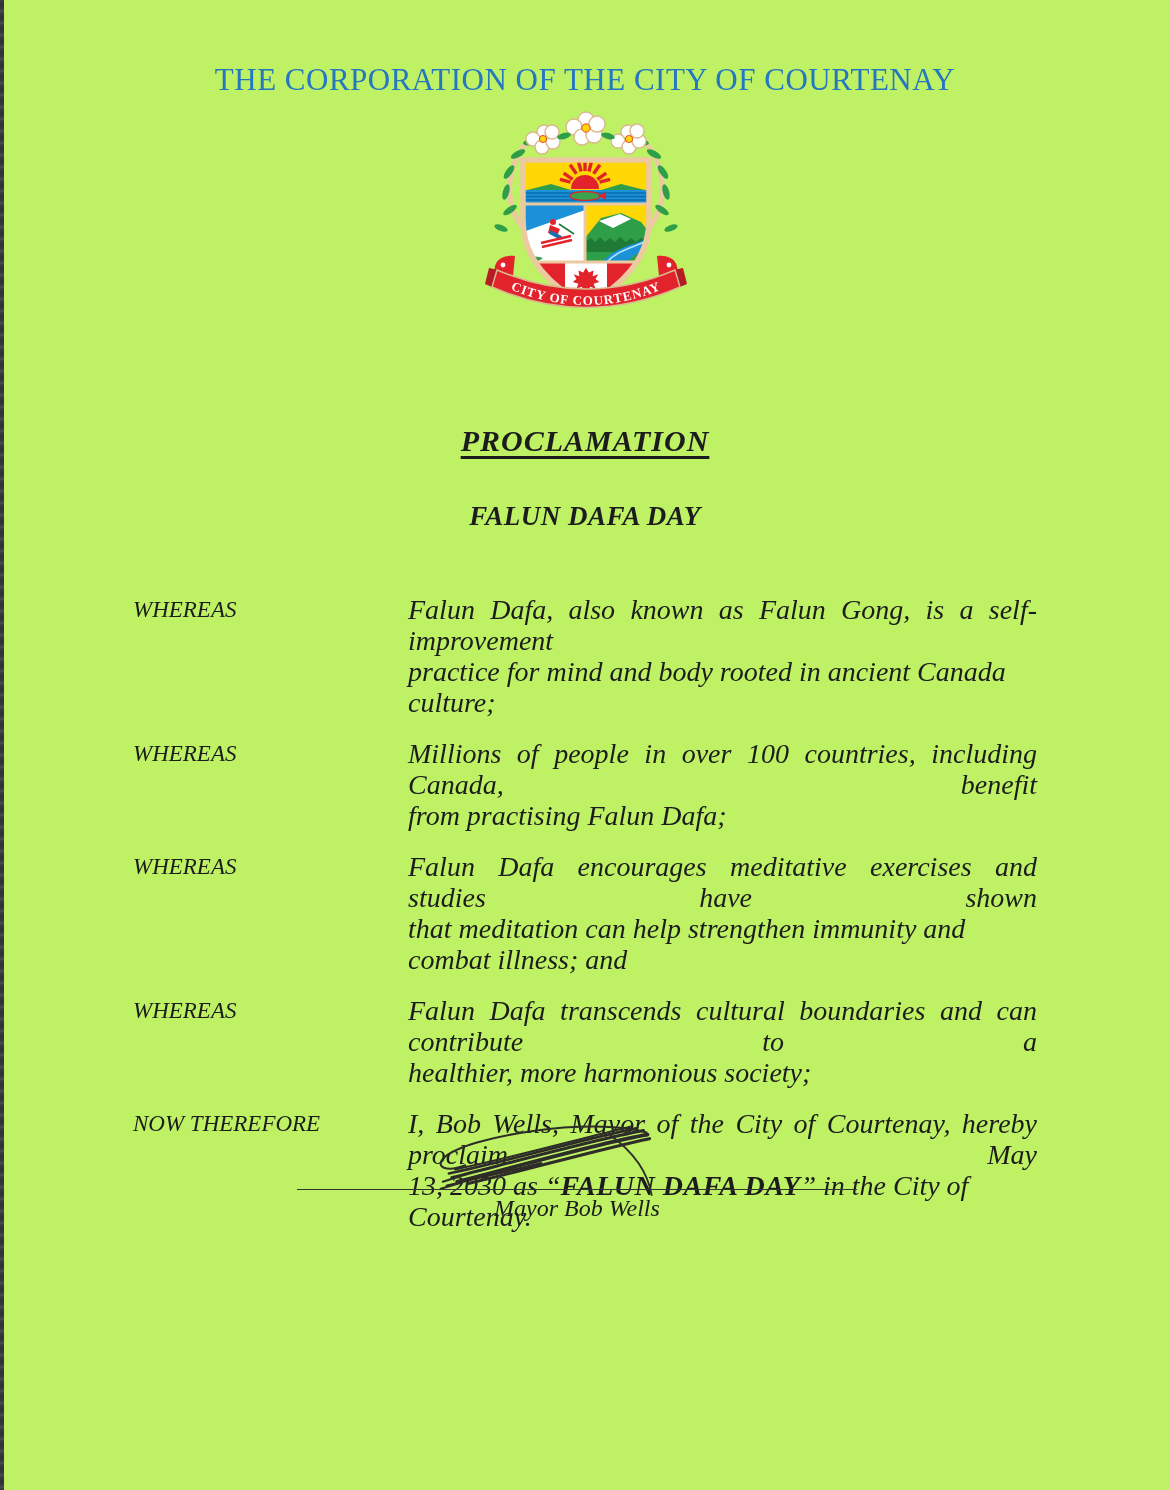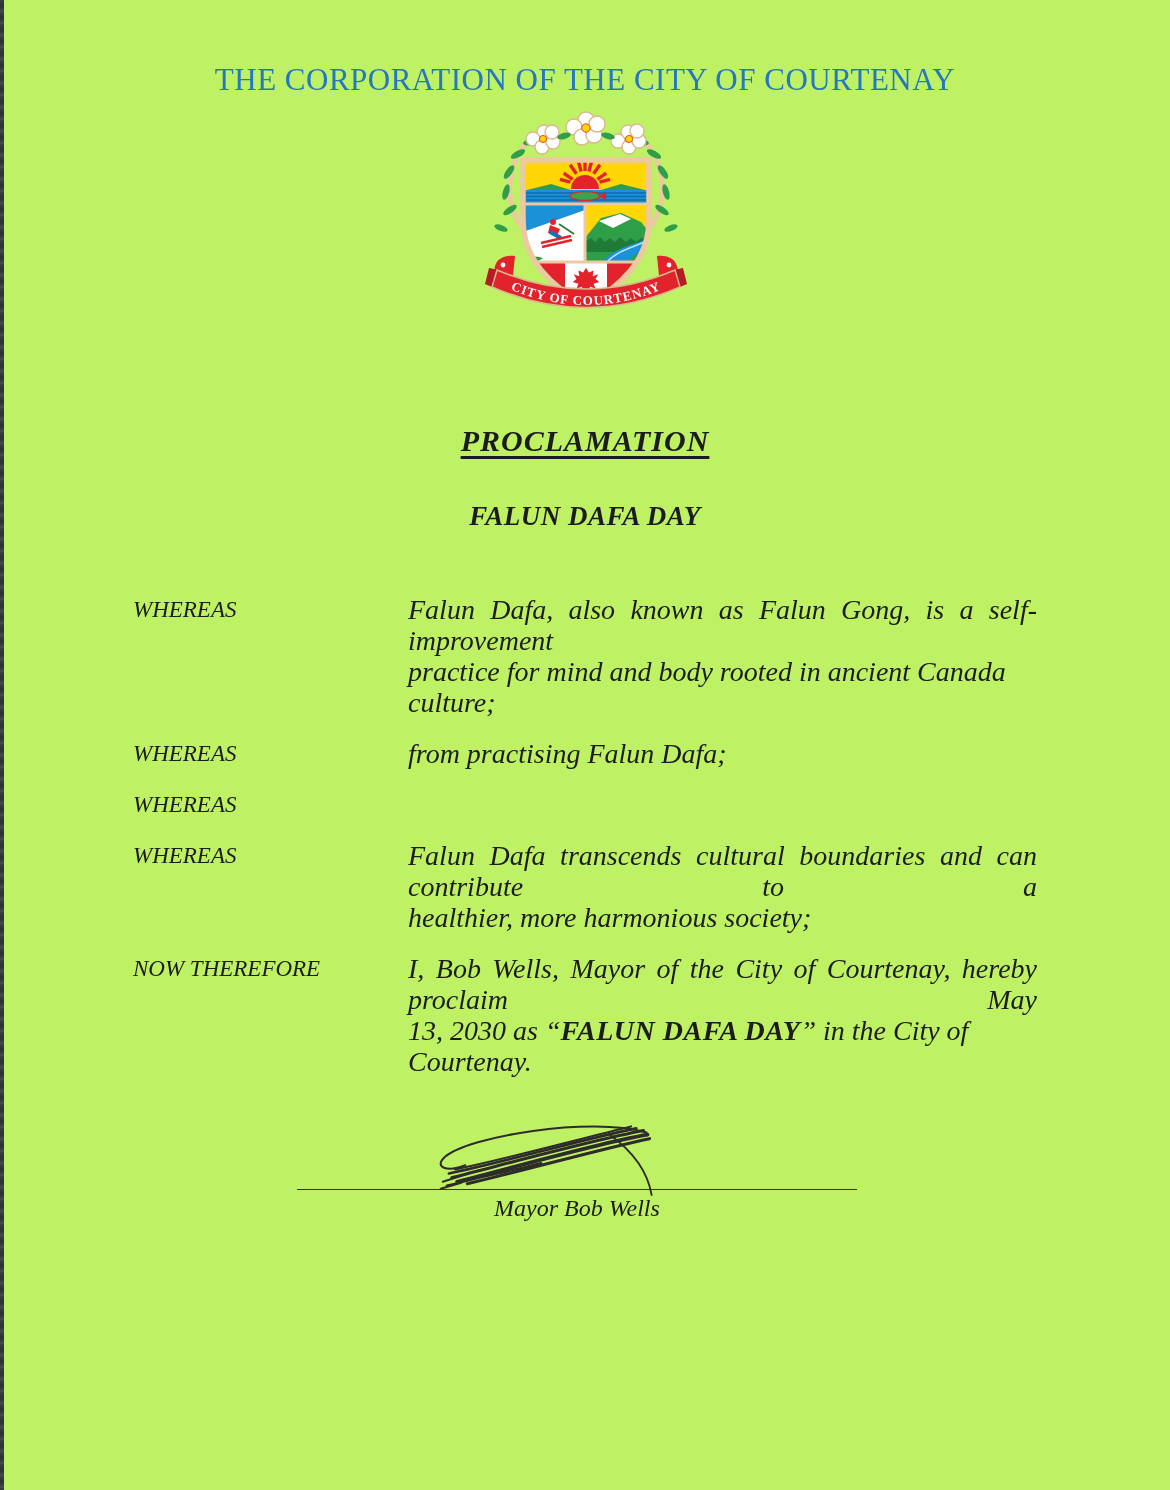--- a/index.html
+++ b/index.html
@@ -235,26 +235,31 @@
       <div class="clause-label">WHEREAS</div>
       <div class="clause-body">
         <div class="jline">Falun Dafa, also known as Falun Gong, is a self-improvement</div>
         <div class="line">practice for mind and body rooted in ancient Canada culture;</div>
       </div>
     </div>
 
     <div class="clause">
       <div class="clause-label">WHEREAS</div>
       <div class="clause-body">
+        <div class="jline">Millions of people in over 100 countries, including Canada, benefit</div>
         <div class="line">from practising Falun Dafa;</div>
       </div>
     </div>
 
     <div class="clause">
       <div class="clause-label">WHEREAS</div>
+      <div class="clause-body">
+        <div class="jline">Falun Dafa encourages meditative exercises and studies have shown</div>
+        <div class="line">that meditation can help strengthen immunity and combat illness; and</div>
+      </div>
     </div>
 
     <div class="clause">
       <div class="clause-label">WHEREAS</div>
       <div class="clause-body">
         <div class="jline">Falun Dafa transcends cultural boundaries and can contribute to a</div>
         <div class="line">healthier, more harmonious society;</div>
       </div>
     </div>
 

